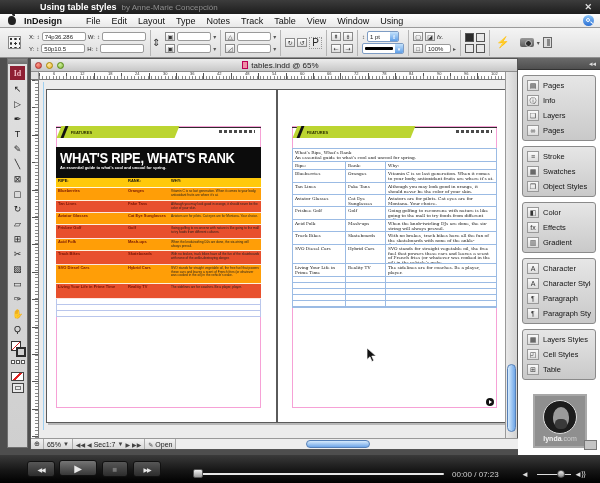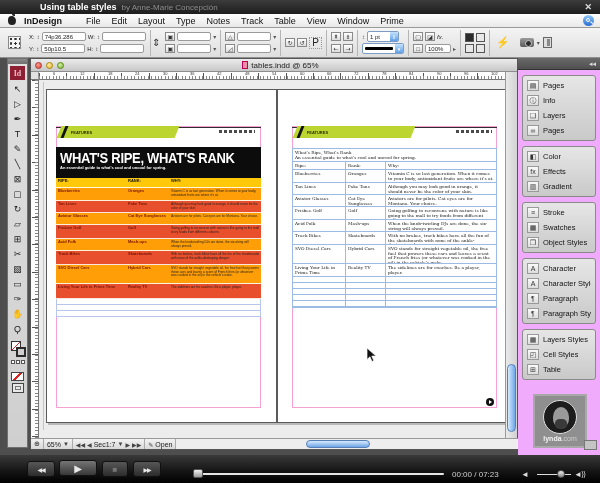--- a/index.html
+++ b/index.html
@@ -147,21 +147,21 @@
 
   .vscroll{position:absolute;right:0;top:13px;width:12px;height:368px;background:linear-gradient(90deg,#e9e9e9,#d2d2d2);border-left:1px solid #999;}
   .vthumb{position:absolute;left:1px;top:292px;width:9px;height:68px;border-radius:5px;background:linear-gradient(90deg,#d6ebfd,#6fa6e8);border:1px solid #5580b8;}
   .statusbar{position:absolute;left:0;bottom:0;width:488px;height:11px;background:linear-gradient(#f2f2f2,#d8d8d8);border-top:1px solid #999;display:flex;align-items:center;font-size:7px;color:#222;}
   .sb-item{padding:0 3px;display:flex;align-items:center;gap:2px;height:100%;border-right:1px solid #aaa;}
   .sb-arrow{font-size:6px;color:#444;}
   .hscroll{position:relative;flex:1;height:100%;background:#eee;}
   .hthumb{position:absolute;left:130px;top:1px;width:64px;height:8px;border-radius:4px;background:linear-gradient(#d6ebfd,#6fa6e8);border:1px solid #5580b8;}
 
   
-  .dock{position:absolute;left:518px;top:0;width:82px;height:397px;background:#f0abfc;}
+  .dock{position:absolute;left:518px;top:0;width:82px;height:397px;background:#ffffff;}
   .dock-head{height:12px;background:linear-gradient(#6a6a6a,#4f4f4f);border-bottom:1px solid #333;display:flex;align-items:center;justify-content:flex-end;color:#ddd;font-size:7px;padding:0 4px;}
   .dgroup{margin:5px 4px 0 4px;background:linear-gradient(#e6e6e6,#c9c9c9);border:1px solid #8a8a8a;border-radius:3px;padding:2px 0;}
   .ditem{display:flex;align-items:center;gap:4px;height:15px;padding:0 4px;}
   .dicon{width:12px;height:11px;border:1px solid #999;background:linear-gradient(#fafafa,#ddd);font-size:7px;color:#333;display:flex;align-items:center;justify-content:center;flex:0 0 auto;}
   .dlabel{font-size:7.5px;color:#141414;white-space:nowrap;overflow:hidden;}
   .lynda{position:absolute;left:15px;top:336px;width:54px;height:54px;background:#8f8f8f;border:2px solid #a8a8a8;padding:3px;}
   .lcirc{width:34px;height:34px;margin:1px auto 0;border-radius:50%;background:#1c1c1c;position:relative;overflow:hidden;border:1px solid #ddd;}
   .lface{position:absolute;left:9px;top:6px;width:16px;height:20px;border-radius:50% 50% 40% 40%;background:#9a9a9a;}
   .lface:after{content:"";position:absolute;left:2px;top:12px;width:12px;height:10px;background:#3a3a3a;border-radius:40%;}
   .ltext{text-align:center;font-size:7px;color:#f2f2f2;font-weight:bold;margin-top:1px;}
@@ -189,21 +189,21 @@
       <span id="menu-items" style="display:flex;">
           <span class="mi">File</span>
           <span class="mi">Edit</span>
           <span class="mi">Layout</span>
           <span class="mi">Type</span>
           <span class="mi">Notes</span>
           <span class="mi">Track</span>
           <span class="mi">Table</span>
           <span class="mi">View</span>
           <span class="mi">Window</span>
-          <span class="mi">Prime</span>
+          <span class="mi">Using</span>
         </span>
       <span class="spot">
           <i></i>
         </span>
     </div>
 
     <div class="cb">
       <div class="cbg" style="border-right:none;">
           <div class="dots"></div>
         </div>
@@ -721,44 +721,44 @@
                 <span class="dicon">❏</span>
                 <span class="dlabel">Layers</span>
               </div>
               <div class="ditem">
                 <span class="dicon">∞</span>
                 <span class="dlabel">Pages</span>
               </div>
             </div>
             <div class="dgroup">
               <div class="ditem">
+                <span class="dicon">≡</span>
+                <span class="dlabel">Stroke</span>
+              </div>
+              <div class="ditem">
+                <span class="dicon">▦</span>
+                <span class="dlabel">Swatches</span>
+              </div>
+              <div class="ditem">
+                <span class="dicon">❐</span>
+                <span class="dlabel">Object Styles</span>
+              </div>
+            </div>
+            <div class="dgroup">
+              <div class="ditem">
                 <span class="dicon">◧</span>
                 <span class="dlabel">Color</span>
               </div>
               <div class="ditem">
                 <span class="dicon">fx</span>
                 <span class="dlabel">Effects</span>
               </div>
               <div class="ditem">
                 <span class="dicon">▥</span>
                 <span class="dlabel">Gradient</span>
-              </div>
-            </div>
-            <div class="dgroup">
-              <div class="ditem">
-                <span class="dicon">≡</span>
-                <span class="dlabel">Stroke</span>
-              </div>
-              <div class="ditem">
-                <span class="dicon">▦</span>
-                <span class="dlabel">Swatches</span>
-              </div>
-              <div class="ditem">
-                <span class="dicon">❐</span>
-                <span class="dlabel">Object Styles</span>
               </div>
             </div>
             <div class="dgroup">
               <div class="ditem">
                 <span class="dicon">A</span>
                 <span class="dlabel">Character</span>
               </div>
               <div class="ditem">
                 <span class="dicon">A</span>
                 <span class="dlabel">Character Styles</span>

